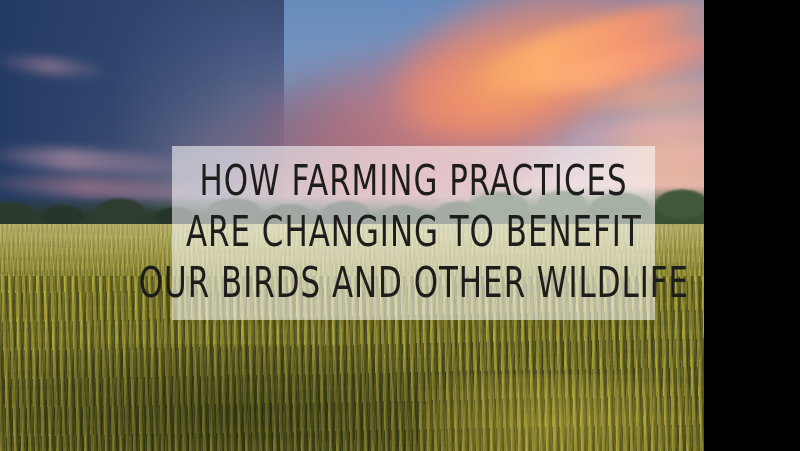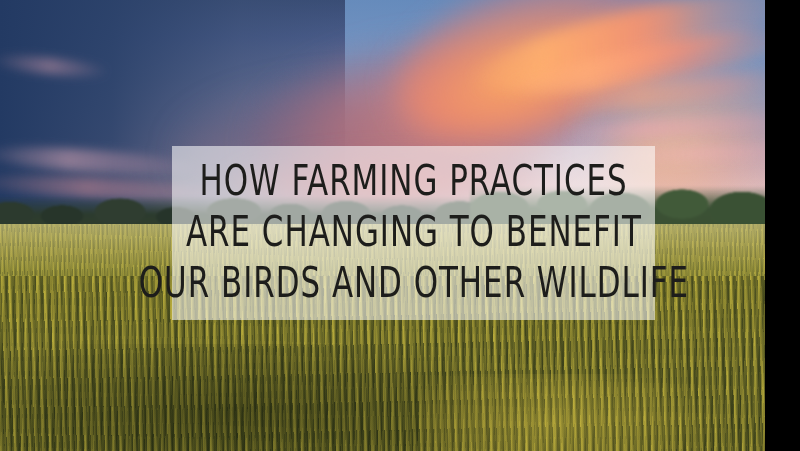--- a/index.html
+++ b/index.html
@@ -2,21 +2,21 @@
 <html><head>
 <meta charset="utf-8">
 <style>
   html, body {
     margin: 0;
     padding: 0;
     background: #000;
   }
   #scene {
     position: relative;
-    width: 765px;
+    width: 704px;
     height: 451px;
     overflow: hidden;
     font-family: "DejaVu Sans", sans-serif;
     background: #233a63;
   }
 
   
   .sky {
     position: absolute;
     left: 0; top: 0;

